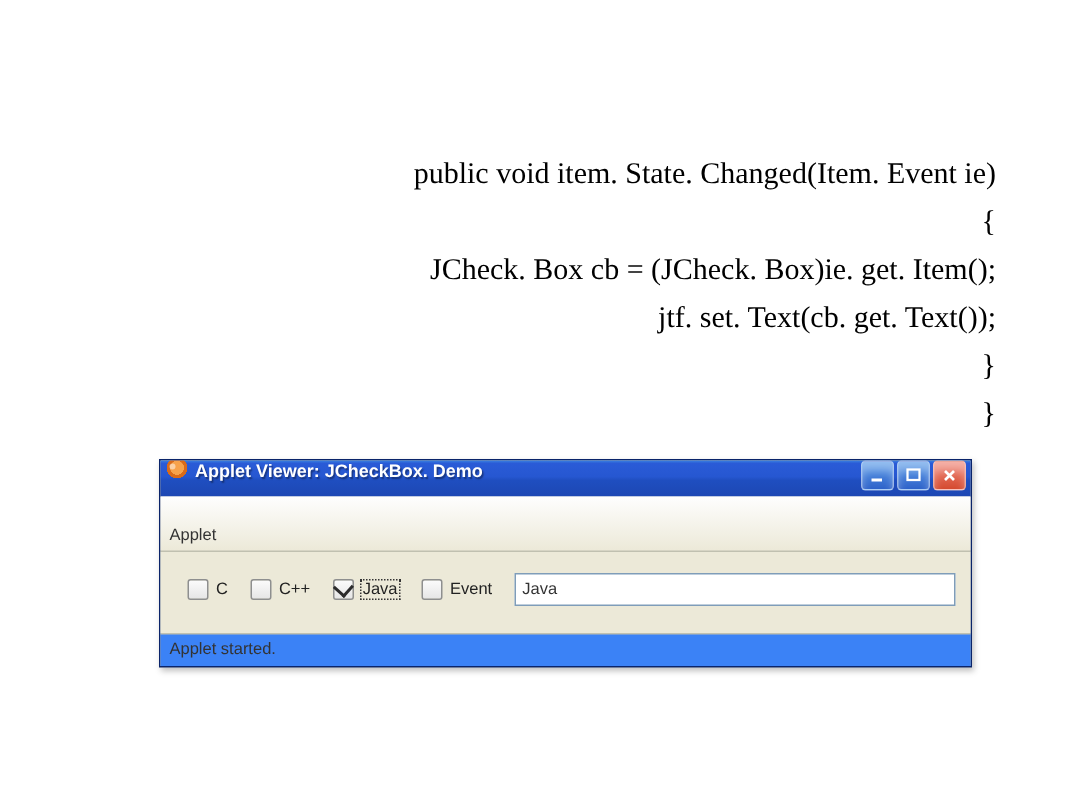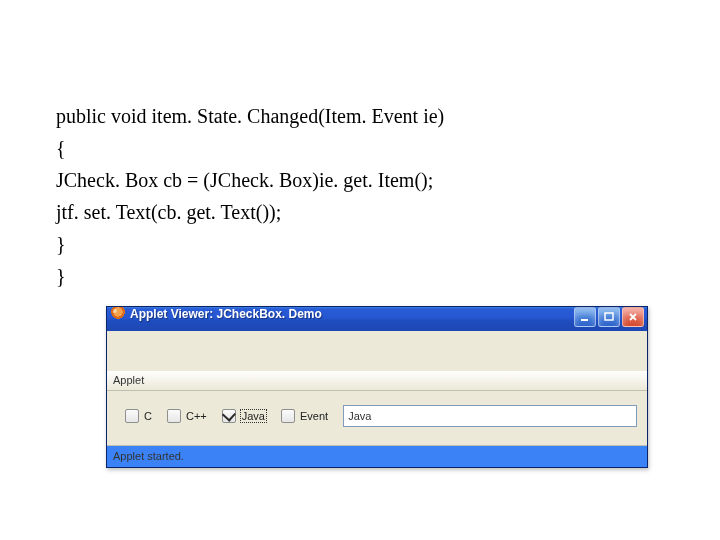--- a/index.html
+++ b/index.html
@@ -11,20 +11,21 @@
     background: #fff;
     color: #000;
   }
   .slide {
     padding: 100px 56px 0 56px;
   }
   .code-block {
     font-size: 20px;
     line-height: 1.6;
     margin-bottom: 14px;
+    text-align: right;
   }
   .code-line {
     display: block;
   }
 
   
   .window {
     width: 540px;
     margin-left: 50px;
     border: 1px solid #0a246a;
@@ -73,24 +74,23 @@
     border: 1px solid rgba(255,255,255,0.5);
     box-shadow: inset 0 6px 6px rgba(255,255,255,0.35);
   }
   .winbtn.min, .winbtn.max { background: linear-gradient(to bottom,#5a9be8,#2e62c9); }
   .winbtn.close { background: linear-gradient(to bottom,#f08678,#d44a2f); }
   .winbtn svg { width: 10px; height: 10px; }
 
   .applet-label {
     background: linear-gradient(to bottom,#fefefe,#ece9d8);
     border-bottom: 1px solid #c0c0b0;
-    padding: 3px 6px 4px 6px;
+    padding: 20px 6px 4px 6px;
     font-size: 11px;
     color: #333;
-    margin-top: 40px;
   }
 
   .applet-body {
     background: #ece9d8;
     padding: 14px 10px 18px 18px;
     display: flex;
     align-items: center;
     gap: 14px;
   }
   .cbwrap {

